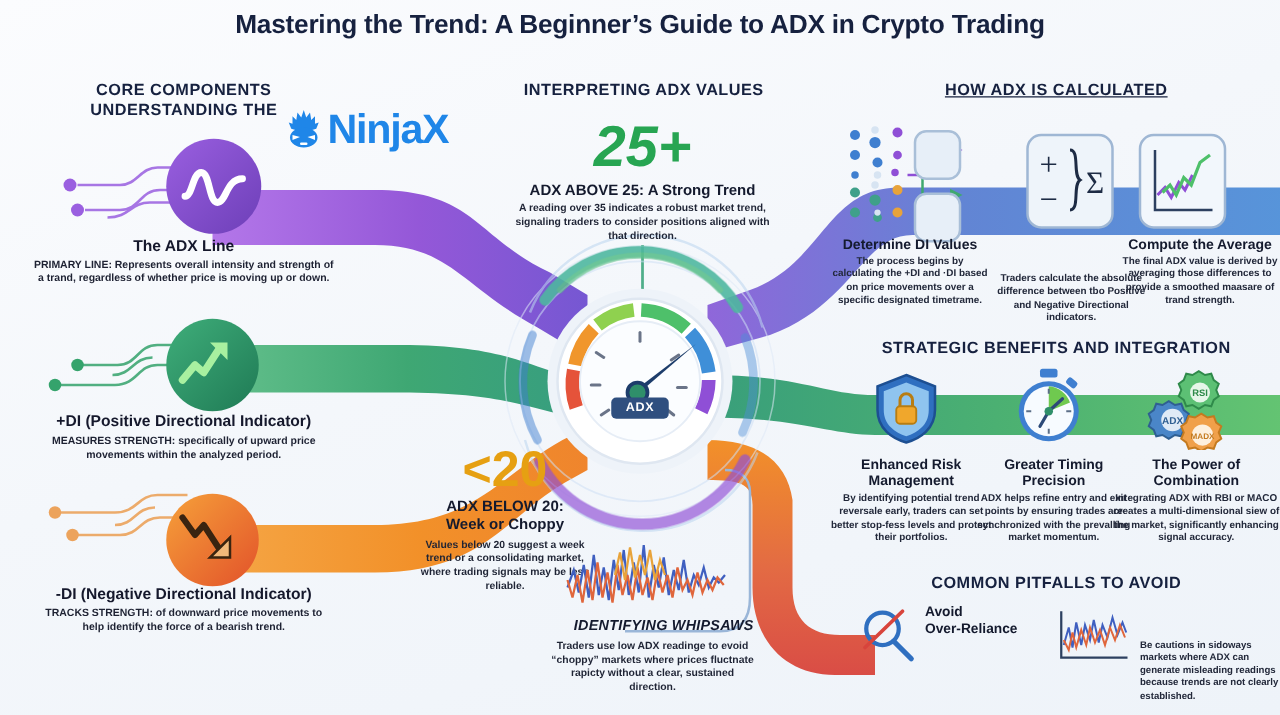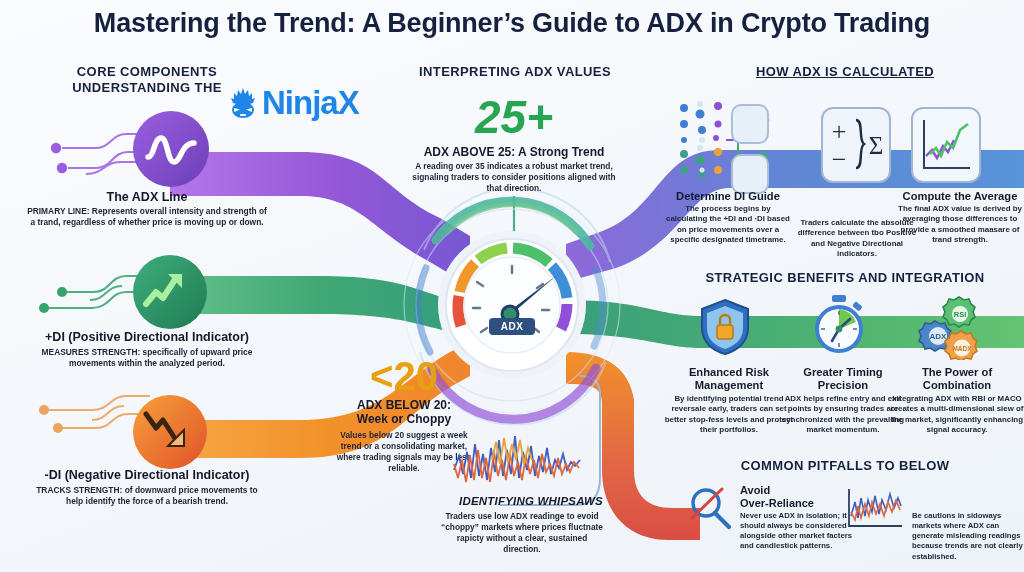--- a/index.html
+++ b/index.html
@@ -12,21 +12,21 @@
     position: relative;
     width: 1024px; height: 572px;
     background: linear-gradient(160deg, #fbfcfe 0%, #f4f7fb 45%, #eef3f9 100%);
   }
   #ribbons { position: absolute; left: 0; top: 0; width: 1024px; height: 572px; }
   .layer { position: absolute; left: 0; top: 0; width: 1024px; height: 572px; }
 
   .page-title {
     position: absolute; left: 0; top: 8px; width: 1024px;
     text-align: center;
-    font-size: 27px; font-weight: 700; letter-spacing: -0.2px;
+    font-size: 21px; font-weight: 700; letter-spacing: -0.2px;
     color: #16213f;
   }
 
   .sec-head {
     position: absolute; text-align: center;
     font-size: 13px; font-weight: 700; letter-spacing: 0.4px;
     color: #16213f; line-height: 1.25;
   }
 
   .node-title {
@@ -368,21 +368,21 @@
   </svg>
 
   
   <svg class="node-icon" style="left:910px; top:106px;" width="72" height="78" viewBox="0 0 72 78">
     <rect x="2" y="2" width="68" height="74" rx="11" fill="#f2f7fc" stroke="#9fb7d4" stroke-width="2"></rect>
     <path d="M14 14 L14 62 L60 62" fill="none" stroke="#2d4060" stroke-width="2"></path>
     <polyline fill="none" stroke="#8f4fd6" stroke-width="2.4" points="16,50 22,44 27,52 33,40 38,46 44,34"></polyline>
     <polyline fill="none" stroke="#4ec06a" stroke-width="2.6" points="20,48 26,42 31,50 37,36 43,42 50,24 58,18"></polyline>
   </svg>
 
-  <div class="col-title" style="left:666px; top:190px; width:124px;">Determine DI Guide</div>
+  <div class="col-title" style="left:666px; top:190px; width:124px;">Determine DI Values</div>
   <div class="col-body" style="left:664px; top:204px; width:128px;">The process begins by calculating the +DI and ·DI based on price movements over a specific designated timetrame.</div>
 
   <div class="col-body" style="left:794px; top:218px; width:126px;">Traders calculate the absolute difference between tbo Positive and Negative Directional indicators.</div>
 
   <div class="col-title" style="left:898px; top:190px; width:124px;">Compute the Average</div>
   <div class="col-body" style="left:896px; top:204px; width:128px;">The final ADX value is derived by averaging those differences to provide a smoothed maasare of trand strength.</div>
 
   
   <div class="sec-head" style="left:690px; top:270px; width:310px;">STRATEGIC BENEFITS AND INTEGRATION</div>
 
@@ -440,32 +440,31 @@
   </div>
   <div class="col-body" style="left:776px; top:394px; width:134px;">ADX helps refine entry and exit points by ensuring trades are synchronized with the prevalling market momentum.</div>
 
   <div class="col-title" style="left:892px; top:366px; width:130px;">
     <div>The Power of</div>
     <div>Combination</div>
   </div>
   <div class="col-body" style="left:890px; top:394px; width:134px;">Integrating ADX with RBI or MACO creates a multi-dimensional siew of the market, significantly enhancing signal accuracy.</div>
 
   
-  <div class="sec-head" style="left:700px; top:458px; width:290px;">COMMON PITFALLS TO BELOW</div>
+  <div class="sec-head" style="left:700px; top:458px; width:290px;">COMMON PITFALLS TO AVOID</div>
 
   <svg class="node-icon" style="left:686px; top:484px;" width="48" height="48" viewBox="0 0 48 48">
     <circle cx="20" cy="19" r="13" fill="none" stroke="#2f6fc0" stroke-width="3.4"></circle>
     <line x1="29" y1="29" x2="43" y2="43" stroke="#2f6fc0" stroke-width="4.2" stroke-linecap="round"></line>
     <line x1="6" y1="34" x2="36" y2="5" stroke="#d8443c" stroke-width="3" stroke-linecap="round"></line>
   </svg>
   <div class="pit-title" style="left:740px; top:484px; width:110px;">
     <div>Avoid</div>
     <div>Over-Reliance</div>
   </div>
-  <div class="pit-body" style="left:740px; top:511px; width:116px;">Never use ADX in isolation; it should always be considered alongside other market facters and candlestick patterns.</div>
 
   <svg class="node-icon" style="left:846px; top:486px;" width="62" height="48" viewBox="0 0 62 48">
     <path d="M3 3 L3 40 L56 40" fill="none" stroke="#2d4060" stroke-width="1.8"></path>
     <polyline fill="none" stroke="#3f5fc0" stroke-width="1.6" points="5,30 9,16 12,32 15,12 19,30 22,14 26,26 29,10 33,28 36,14 40,24 44,8 48,22 52,12 55,20"></polyline>
     <polyline fill="none" stroke="#e0663c" stroke-width="1.6" points="5,26 9,34 12,20 15,32 19,18 23,30 26,16 30,28 34,18 38,30 42,16 46,26 50,14 54,24"></polyline>
   </svg>
   <div class="pit-body" style="left:912px; top:511px; width:114px;">Be cautions in sidoways markets where ADX can generate misleading readings because trends are not clearly established.</div>
 
 </div>
 

